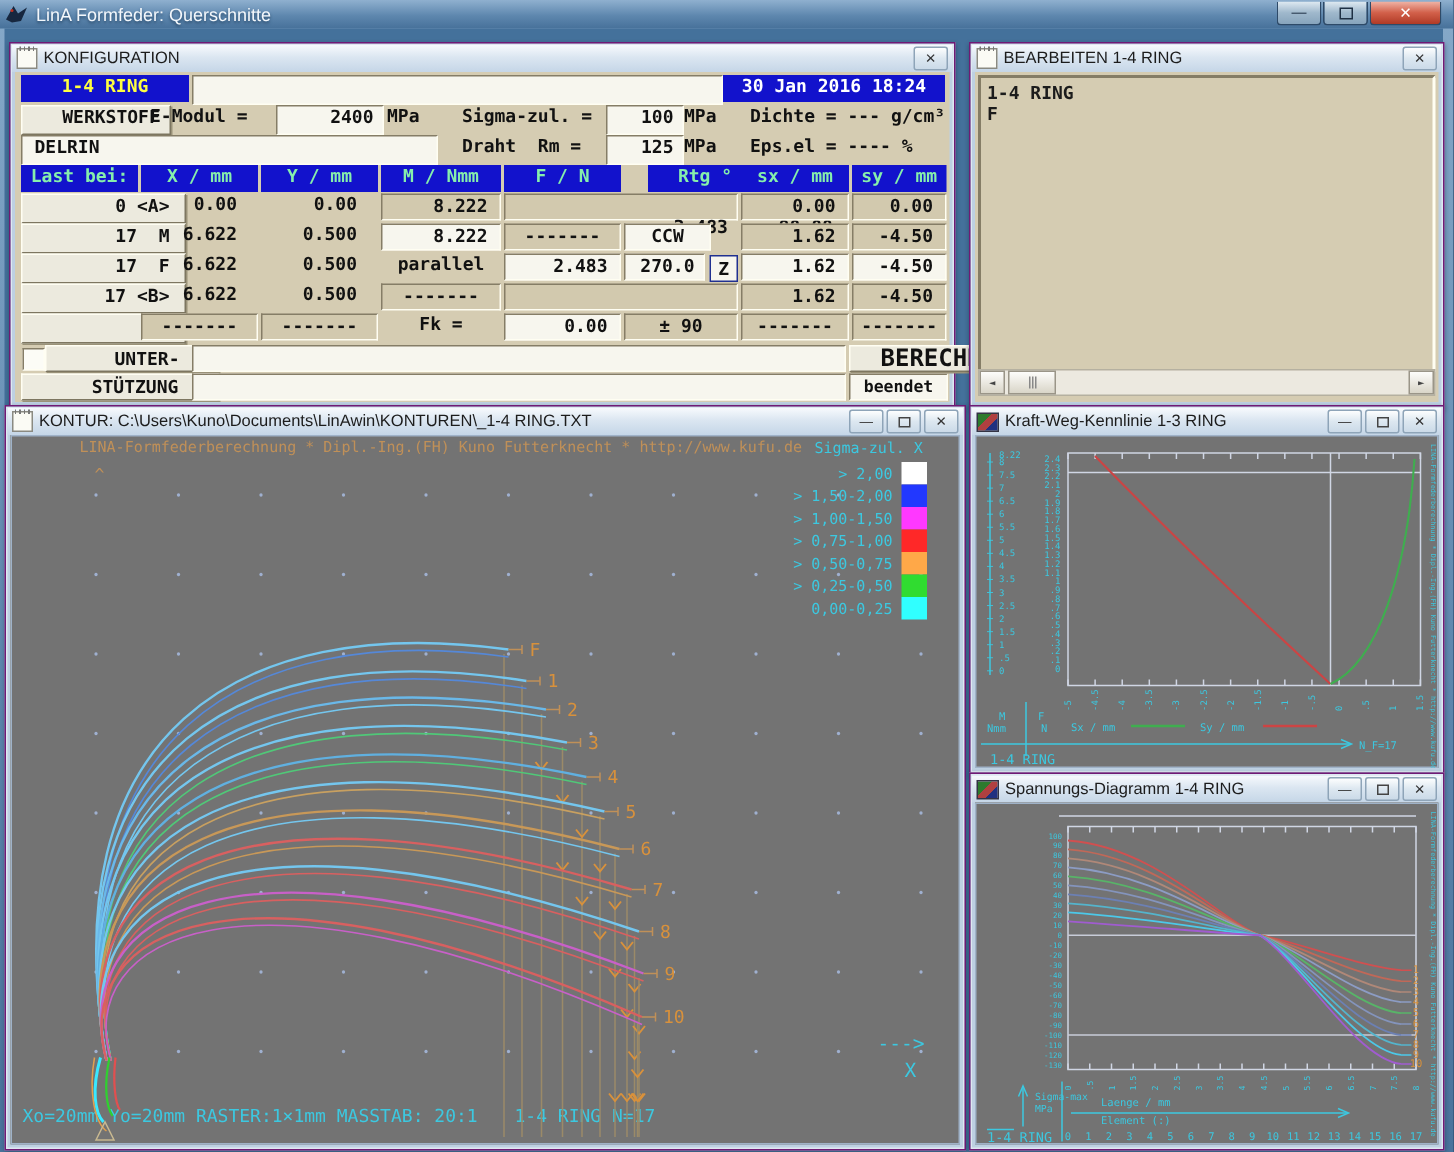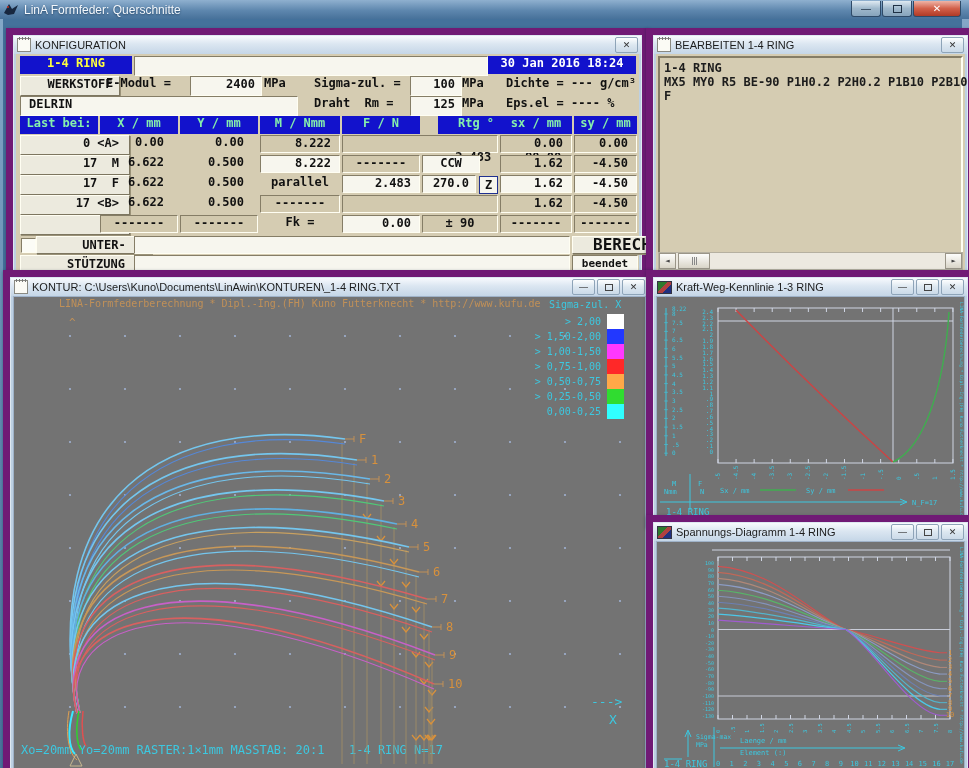--- a/index.html
+++ b/index.html
@@ -12,21 +12,21 @@
   .app-title{font:12px "Liberation Sans",sans-serif;color:#f4f8fc;text-shadow:0 1px 2px #2a4a6a;margin-left:4px;}
   .winbtns{position:absolute;right:8px;top:1px;display:flex;gap:1px;}
   .wbtn{width:28px;height:15px;border:1px solid #2e4a68;border-top:none;border-radius:0 0 3px 3px;
     background:linear-gradient(180deg,#dfeaf2,#9fb8cc 50%,#87a4bc);display:flex;align-items:center;justify-content:center;
     font:10px "Liberation Sans",sans-serif;color:#1e3044;}
   .wbtn.close{width:46px;background:linear-gradient(180deg,#efb4a6,#d2604a 50%,#b03a26);color:#fff;}
   .maxglyph{width:7px;height:6px;border:1px solid #1e3044;display:inline-block;}
   
   .mdi{position:absolute;left:3px;top:19px;width:959px;height:746px;background:#44719b;}
   
-  .cw{position:absolute;background:#bdd0e2;border:7px solid #701a75;box-shadow:inset 0 0 0 1px rgba(255,255,255,.5), 0 1px 3px rgba(10,30,50,.4);}
+  .cw{position:absolute;background:#bdd0e2;border:1px solid #701a75;box-shadow:inset 0 0 0 1px rgba(255,255,255,.5), 0 1px 3px rgba(10,30,50,.4);}
   .cw-title{height:18px;margin:1px 1px 0 1px;display:flex;align-items:center;gap:4px;padding:0 3px;
     background:linear-gradient(180deg,#f7fafd,#dbe6f1 45%,#c5d6e7);
     font:11px "Liberation Sans",sans-serif;color:#1c1c1c;white-space:nowrap;overflow:hidden;}
   .cw-body{position:absolute;left:3px;right:3px;top:19px;bottom:3px;}
   .cw-btns{margin-left:auto;display:flex;gap:2px;flex:0 0 auto;}
   .cbtn{width:21px;height:14px;border:1px solid #8ea4b8;border-radius:2px;
     background:linear-gradient(180deg,#fdfefe,#dce7f0 50%,#cbdae8);
     display:flex;align-items:center;justify-content:center;font:9px "Liberation Sans",sans-serif;color:#333;}
   .cglyph{width:6px;height:5px;border:1px solid #444;display:inline-block;}
   .icon-pad{width:12px;height:12px;flex:0 0 auto;background:#fbfbf5;border:1px solid #8a8a82;position:relative;}
@@ -178,21 +178,21 @@
 
     <div class="cw" style="left:643px;top:9px;width:315px;height:242px;">
       <div class="cw-title">
         <span class="icon-pad"></span>
         <span>BEARBEITEN  1-4 RING</span>
         <span class="cw-btns">
             <span class="cbtn">✕</span>
           </span>
       </div>
       <div class="cw-body beige">
-        <div class="edit-area"><div>1-4 RING</div><div>MX5 MY0 R5 BE-90 P1H0.2 P2H0.2 P1B10 P2B10</div><div>F</div></div>
+        <div class="edit-area"><div>1-4 RING</div><div>F</div></div>
         <div class="hscroll">
           <span class="sarrow" style="margin-right:auto;">◄</span>
           <span class="sthumb">
               <i></i>
               <i></i>
               <i></i>
             </span>
           <span class="sarrow">►</span>
         </div>
       </div>

